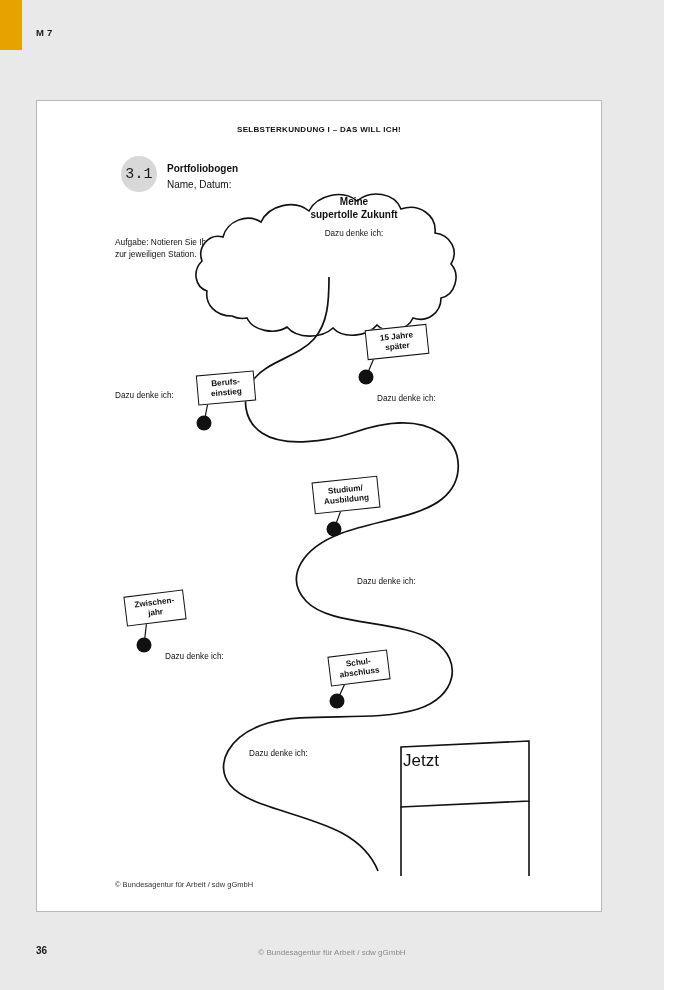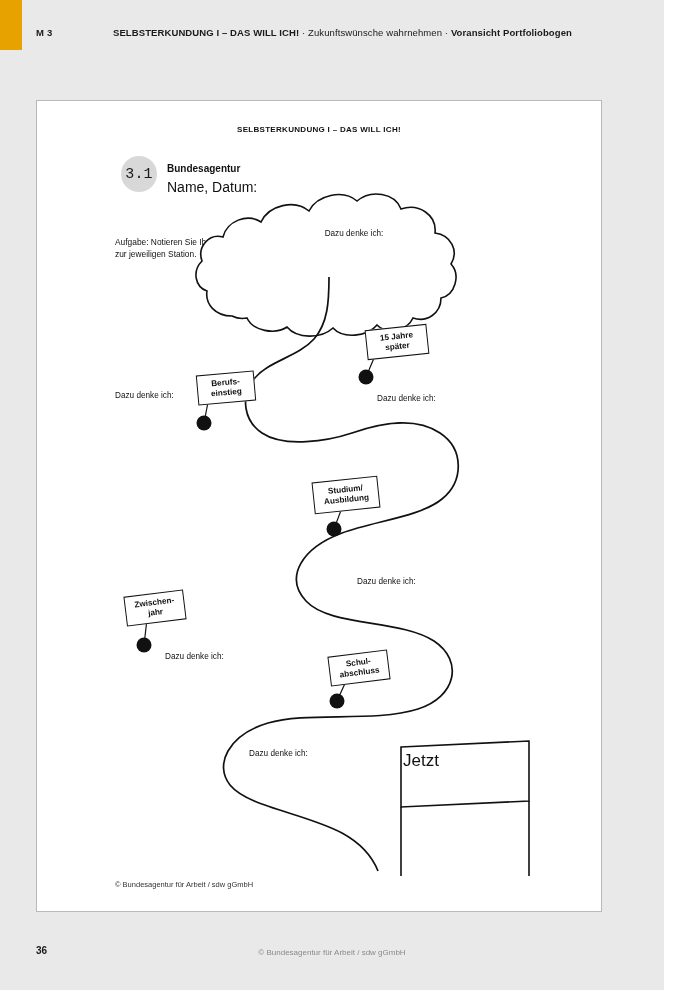--- a/index.html
+++ b/index.html
@@ -100,21 +100,21 @@
   .portfolio-label {
     position: absolute;
     left: 130px; top: 62px;
     font-size: 10px;
     font-weight: bold;
     color: #111;
   }
   .name-datum {
     position: absolute;
     left: 130px; top: 78px;
-    font-size: 14px;
+    font-size: 10px;
     color: #111;
   }
   .task {
     position: absolute;
     left: 78px; top: 135px;
     width: 140px;
     font-size: 8.4px;
     line-height: 1.45;
     color: #111;
   }
@@ -229,32 +229,29 @@
 </style>
 </head>
 <body>
 
 <div class="page">
 
   <div class="right-strip"></div>
   <div class="marker-tab"></div>
 
   <div class="header">
-    <div class="header-code">M 3</div>
-    <div class="header-title">
-      <span class="b">SELBSTERKUNDUNG I – DAS WILL ICH!</span><span> · </span><span>Zukunftswünsche wahrnehmen</span><span> · </span><span class="b">Voransicht Portfoliobogen</span>
-    </div>
+    <div class="header-code">M 7</div>
   </div>
 
   <div class="sheet">
 
     <div class="sheet-title">SELBSTERKUNDUNG I – DAS WILL ICH!</div>
 
     <div class="badge">3.1</div>
-    <div class="portfolio-label">Bundesagentur</div>
+    <div class="portfolio-label">Portfoliobogen</div>
     <div class="name-datum">Name, Datum:</div>
 
     <div class="task">Aufgabe: Notieren Sie Ihre Gedanken zur jeweiligen Station.</div>
 
     <div class="copyright">© Bundesagentur für Arbeit / sdw gGmbH</div>
 
 
     <svg class="diagram" viewBox="0 0 564 810">
 
       <path d="M195,215
@@ -300,20 +297,22 @@
       <line x1="329" y1="276" x2="340" y2="250" stroke="#111111" stroke-width="1.2"></line>
       <line x1="167" y1="322" x2="172" y2="296" stroke="#111111" stroke-width="1.2"></line>
       <line x1="297" y1="428" x2="306" y2="404" stroke="#111111" stroke-width="1.2"></line>
       <line x1="107" y1="544" x2="110" y2="518" stroke="#111111" stroke-width="1.2"></line>
       <line x1="300" y1="600" x2="310" y2="578" stroke="#111111" stroke-width="1.2"></line>
 
       <path d="M364,646 L492,640 L492,700 L364,706 Z" fill="#ffffff" stroke="#111111" stroke-width="1.6"></path>
       <path d="M364,706 L364,775 M492,700 L492,775" stroke="#111111" stroke-width="1.6" fill="none"></path>
     </svg>
 
+    <div class="cloud-title" style="white-space: pre-line;">Meine
+supertolle Zukunft</div>
     <div class="cloud-sub">Dazu denke ich:</div>
 
     <div class="note" style="left:329px; top:226px; width:62px; height:30px; transform: rotate(-6deg); white-space: pre-line;">15 Jahre
 später</div>
 
     <div class="note" style="left:160px; top:272px; width:58px; height:30px; transform: rotate(-5deg); white-space: pre-line;">Berufs-
 einstieg</div>
 
     <div class="note" style="left:276px; top:378px; width:66px; height:32px; transform: rotate(-6deg); white-space: pre-line;">Studium/
 Ausbildung</div>

